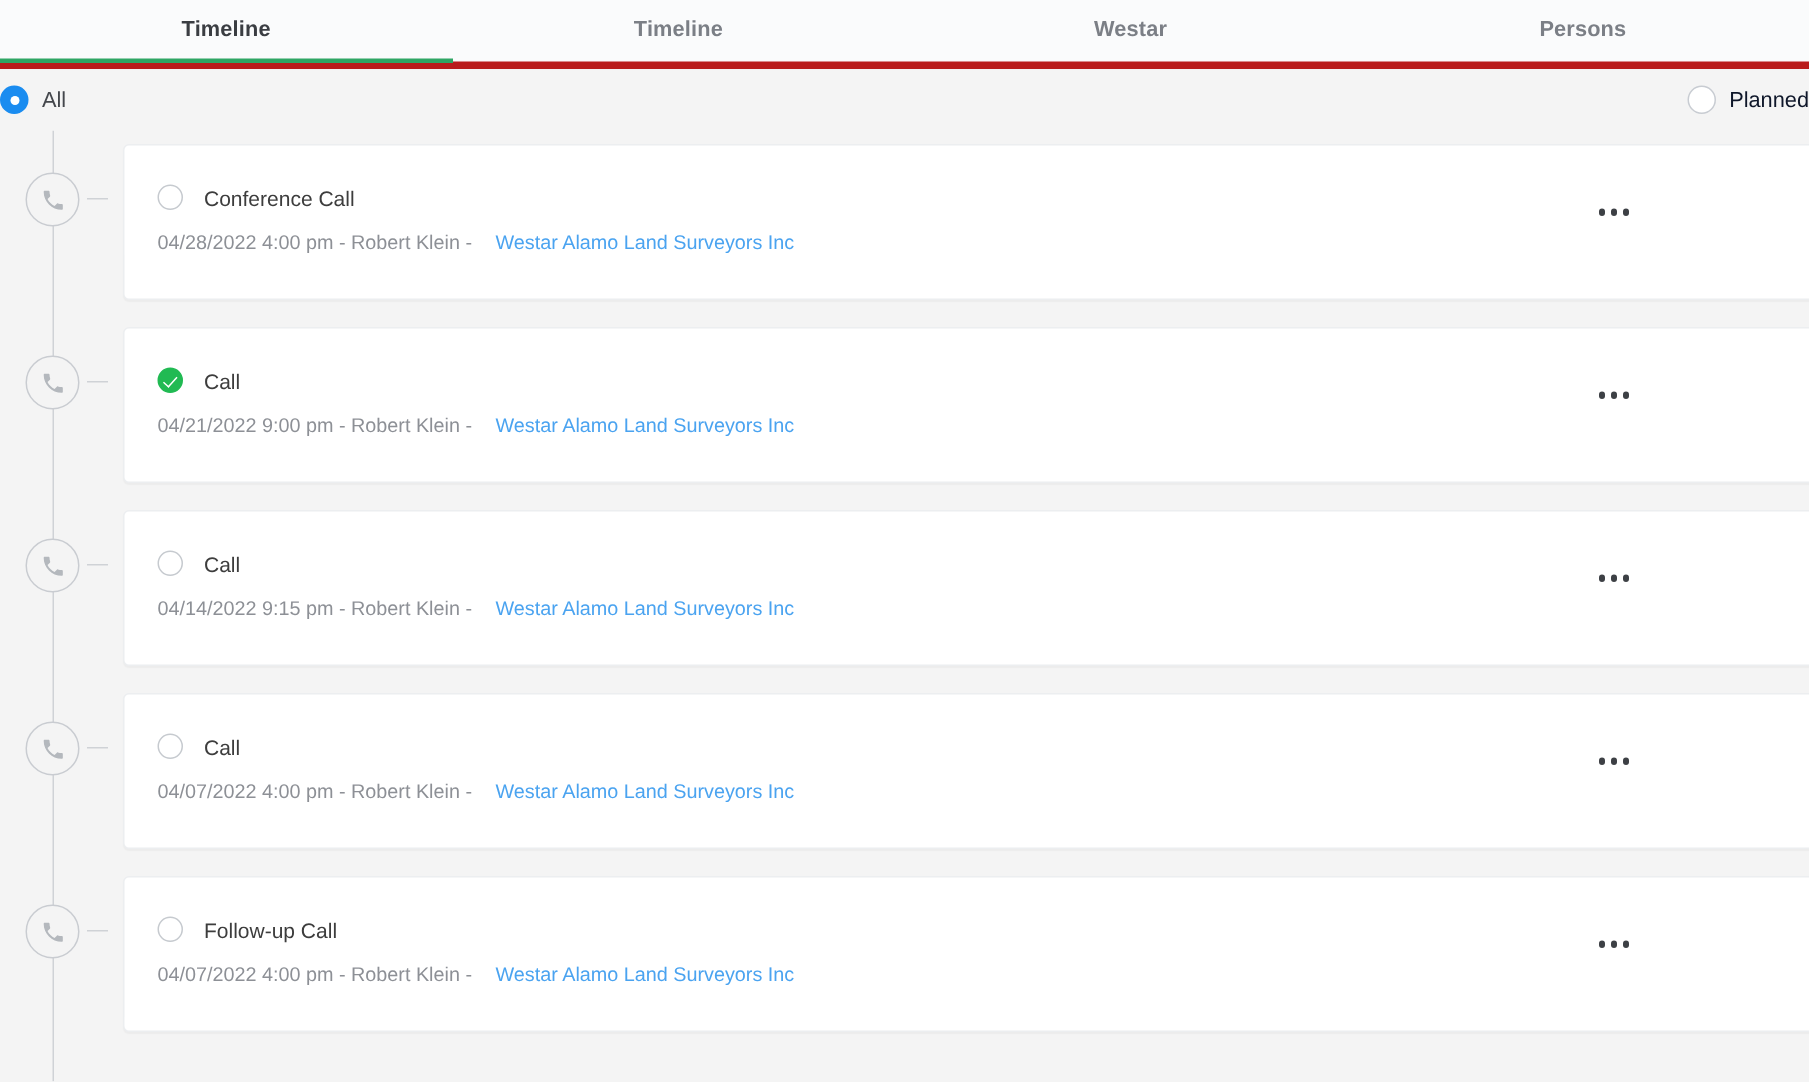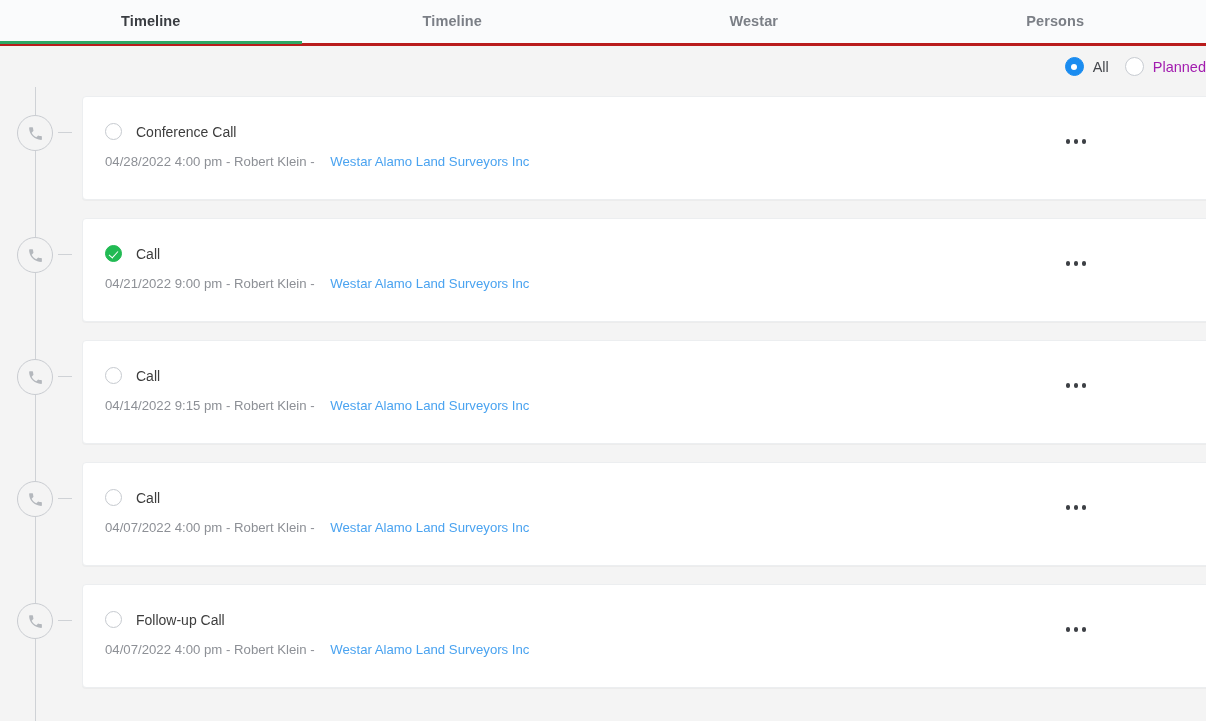--- a/index.html
+++ b/index.html
@@ -15,21 +15,21 @@
     background: #f4f4f4;
     color: #3c3c3c;
     -webkit-font-smoothing: antialiased;
   }
 
   
   .tabbar {
     position: relative;
     height: 46px;
     background: #fafbfc;
-    border-bottom: 3px solid #b91c1c;
+    border-bottom: 5px solid #b91c1c;
     display: flex;
     align-items: stretch;
     width: 100%;
   }
   .tab {
     flex: 1 1 0;
     display: flex;
     align-items: center;
     justify-content: center;
     font-size: 14.5px;
@@ -48,21 +48,21 @@
     left: 0; right: 0; bottom: -1px;
     height: 3px;
     background: #2ea664;
   }
 
   
   .filterbar {
     height: 41px;
     display: flex;
     align-items: center;
-    justify-content: flex-end;
+    justify-content: space-between;
     gap: 16px;
     background: #f4f4f4;
   }
   .radio-opt {
     display: flex;
     align-items: center;
     gap: 9px;
     cursor: pointer;
     user-select: none;
   }
@@ -83,21 +83,21 @@
   .radio-dot.checked::after {
     content: "";
     width: 6px; height: 6px;
     border-radius: 50%;
     background: #fff;
   }
   .radio-label {
     font-size: 14.5px;
     color: #44474c;
   }
-  .radio-opt.muted .radio-label { color: #a21caf; }
+  .radio-opt.muted .radio-label { color: #0f172a; }
 
   
   .timeline {
     position: relative;
     height: 634px;
     overflow: hidden;
   }
   .spine {
     position: absolute;
     left: 35px;

